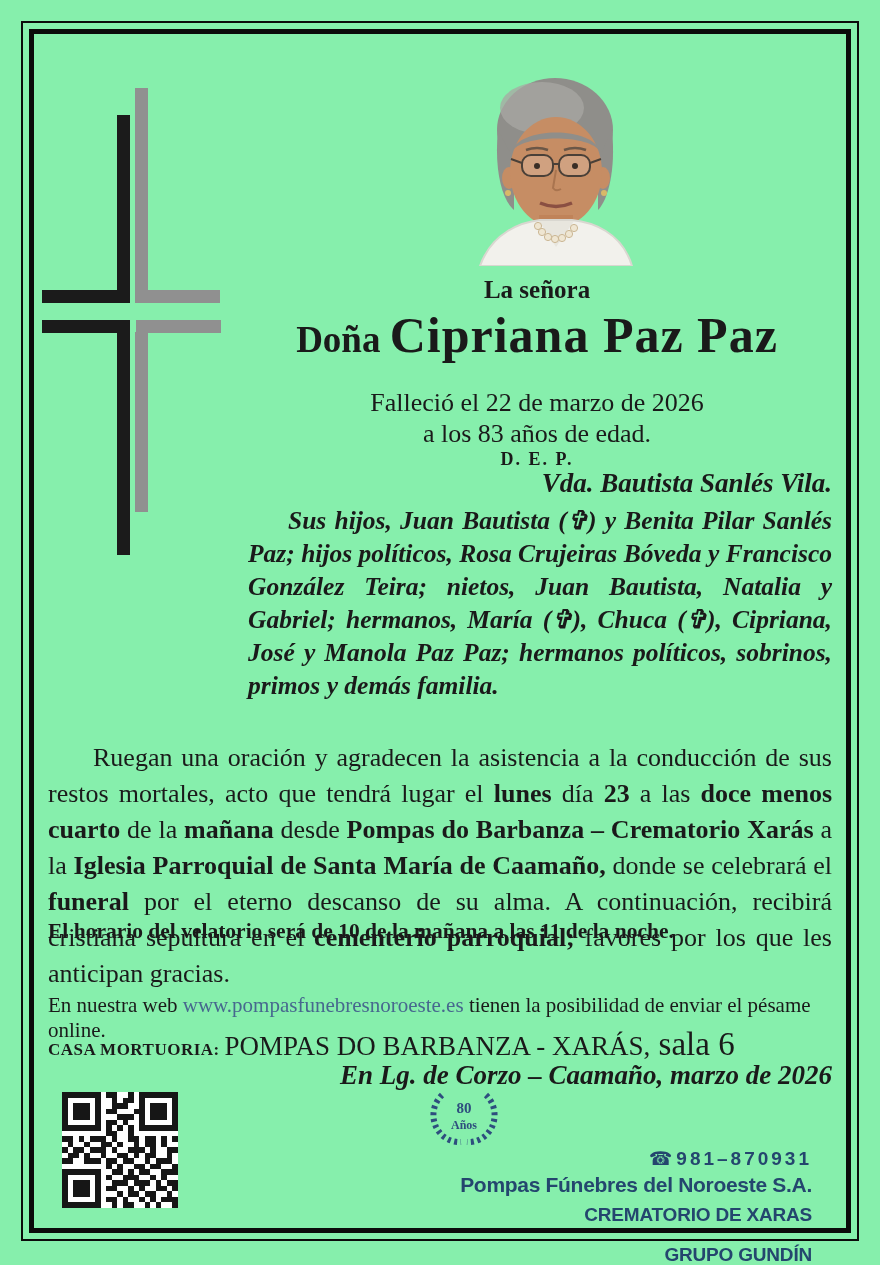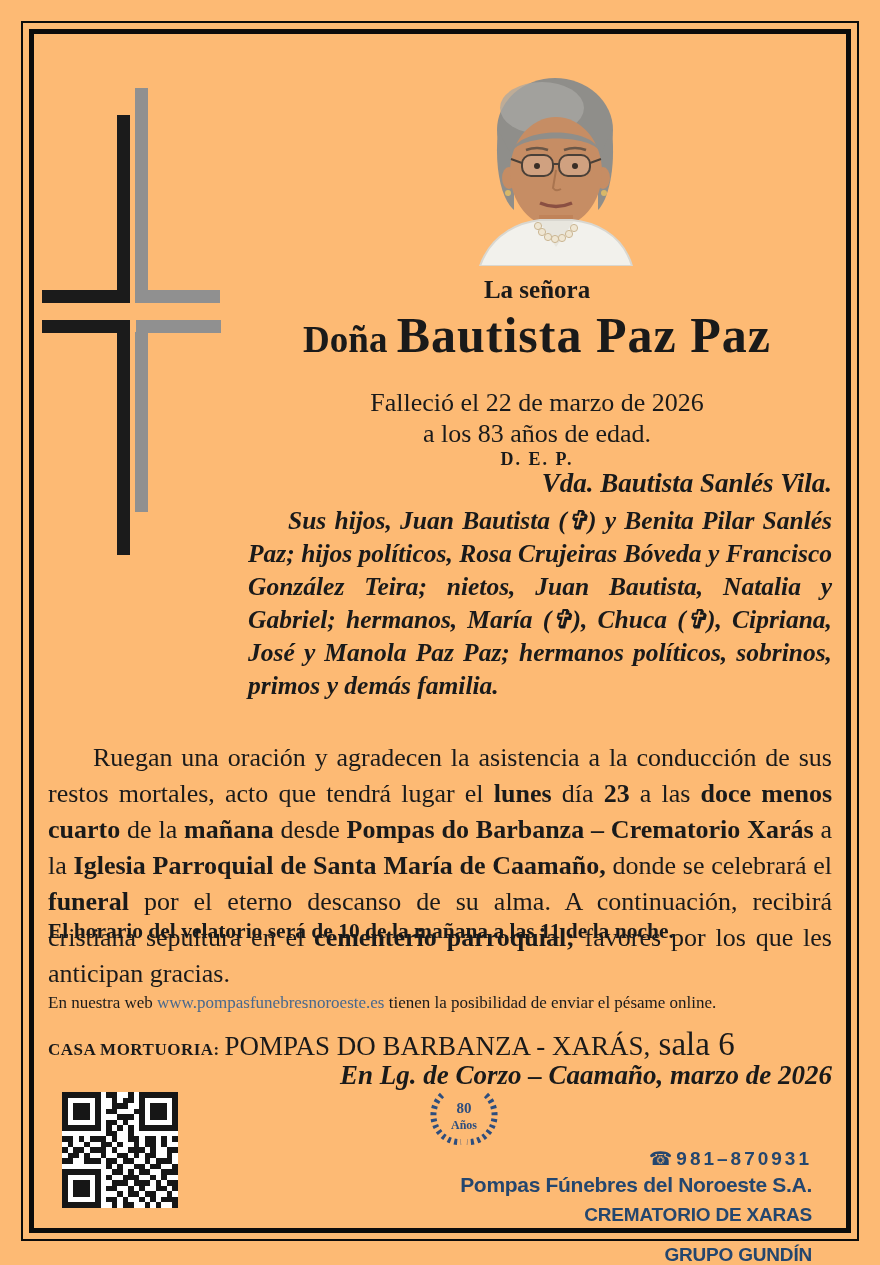--- a/index.html
+++ b/index.html
@@ -1,17 +1,17 @@
 <!DOCTYPE html>
 <html><head>
 <meta charset="utf-8">
 <style>
   html,body{margin:0;padding:0;background:#ffffff;}
   .page{
-    position:relative;width:880px;height:1265px;background:#fdba74;
+    position:relative;width:880px;height:1265px;background:#86efac;
     font-family:"Liberation Serif","DejaVu Serif",serif;color:#1a1a1a;overflow:hidden;
   }
   .frame-outer{position:absolute;left:21px;top:21px;right:21px;bottom:24px;border:2px solid #0b0b0b;}
   .frame-inner{position:absolute;left:29px;top:29px;right:29px;bottom:32px;border:5px solid #0b0b0b;}
   .abs{position:absolute;}
   .center{text-align:center;}
   .salutation{left:242px;top:276px;width:590px;font-size:25px;font-weight:bold;}
   .name-line{left:242px;top:306px;width:590px;}
   .honorific{font-size:37px;font-weight:bold;}
   .deceased-name{font-size:50px;font-weight:bold;letter-spacing:1px;}
@@ -22,21 +22,21 @@
   .family{
     left:248px;top:504px;width:584px;font-size:25.5px;line-height:33px;
     font-weight:bold;font-style:italic;text-align:justify;text-indent:40px;
   }
   .main-par{
     left:48px;top:740px;width:784px;font-size:26px;line-height:36px;
     text-align:justify;text-indent:45px;
   }
   .main-par b{font-weight:bold;}
   .wake{left:48px;top:919px;width:784px;font-size:21.5px;font-weight:bold;}
-  .web{left:48px;top:993px;width:784px;font-size:17px;}
+  .web{left:48px;top:993px;width:784px;font-size:21px;}
   .weblink{color:#47688e;cursor:pointer;text-decoration:none;}
   .mortuary{left:48px;top:1026px;width:784px;text-align:left;white-space:nowrap;}
   .mort-label{font-size:17px;font-weight:bold;letter-spacing:0.5px;}
   .mort-place{font-size:27px;}
   .mort-room{font-size:33px;}
   .locdate{left:48px;top:1060px;width:784px;text-align:right;font-size:27px;font-weight:bold;font-style:italic;}
   .qr{
     left:62px;top:1092px;width:116px;height:116px;
     display:grid;grid-template-columns:repeat(21,1fr);grid-template-rows:repeat(21,1fr);
   }
@@ -102,21 +102,21 @@
       <circle cx="96" cy="177" r="3.6"></circle>
         <circle cx="103" cy="179" r="3.6"></circle>
       <circle cx="110" cy="178" r="3.6"></circle>
         <circle cx="117" cy="174" r="3.6"></circle>
       <circle cx="122" cy="168" r="3.6"></circle>
     </g>
   </svg>
 
   <div class="abs center salutation">La señora</div>
   <div class="abs center name-line">
-    <span class="honorific">Doña </span><span class="deceased-name">Bautista Paz Paz</span>
+    <span class="honorific">Doña </span><span class="deceased-name">Cipriana Paz Paz</span>
   </div>
   <div class="abs center death1">Falleció el 22 de marzo de 2026</div>
   <div class="abs center death2">a los 83 años de edad.</div>
   <div class="abs center dep">D. E. P.</div>
   <div class="abs center widow">Vda. Bautista Sanlés Vila.</div>
 
   <div class="abs family">Sus hijos, Juan Bautista (✞) y Benita Pilar Sanlés Paz; hijos políticos, Rosa Crujeiras Bóveda y Francisco González Teira; nietos, Juan Bautista, Natalia y Gabriel; hermanos, María (✞), Chuca (✞), Cipriana, José y Manola Paz Paz; hermanos políticos, sobrinos, primos y demás familia.</div>
 
   <div class="abs main-par"><span>Ruegan una oración y agradecen la asistencia a la conducción de sus restos mortales, acto que tendrá lugar el </span><b>lunes</b><span> día </span><b>23</b><span> a las </span><b>doce menos cuarto</b><span> de la </span><b>mañana</b><span> desde </span><b>Pompas do Barbanza – Crematorio Xarás</b><span> a la </span><b>Iglesia Parroquial de Santa María de Caamaño,</b><span> donde se celebrará el </span><b>funeral</b><span> por el eterno descanso de su alma. A continuación, recibirá cristiana sepultura en el </span><b>cementerio parroquial;</b><span> favores por los que les anticipan gracias.</span></div>
 

